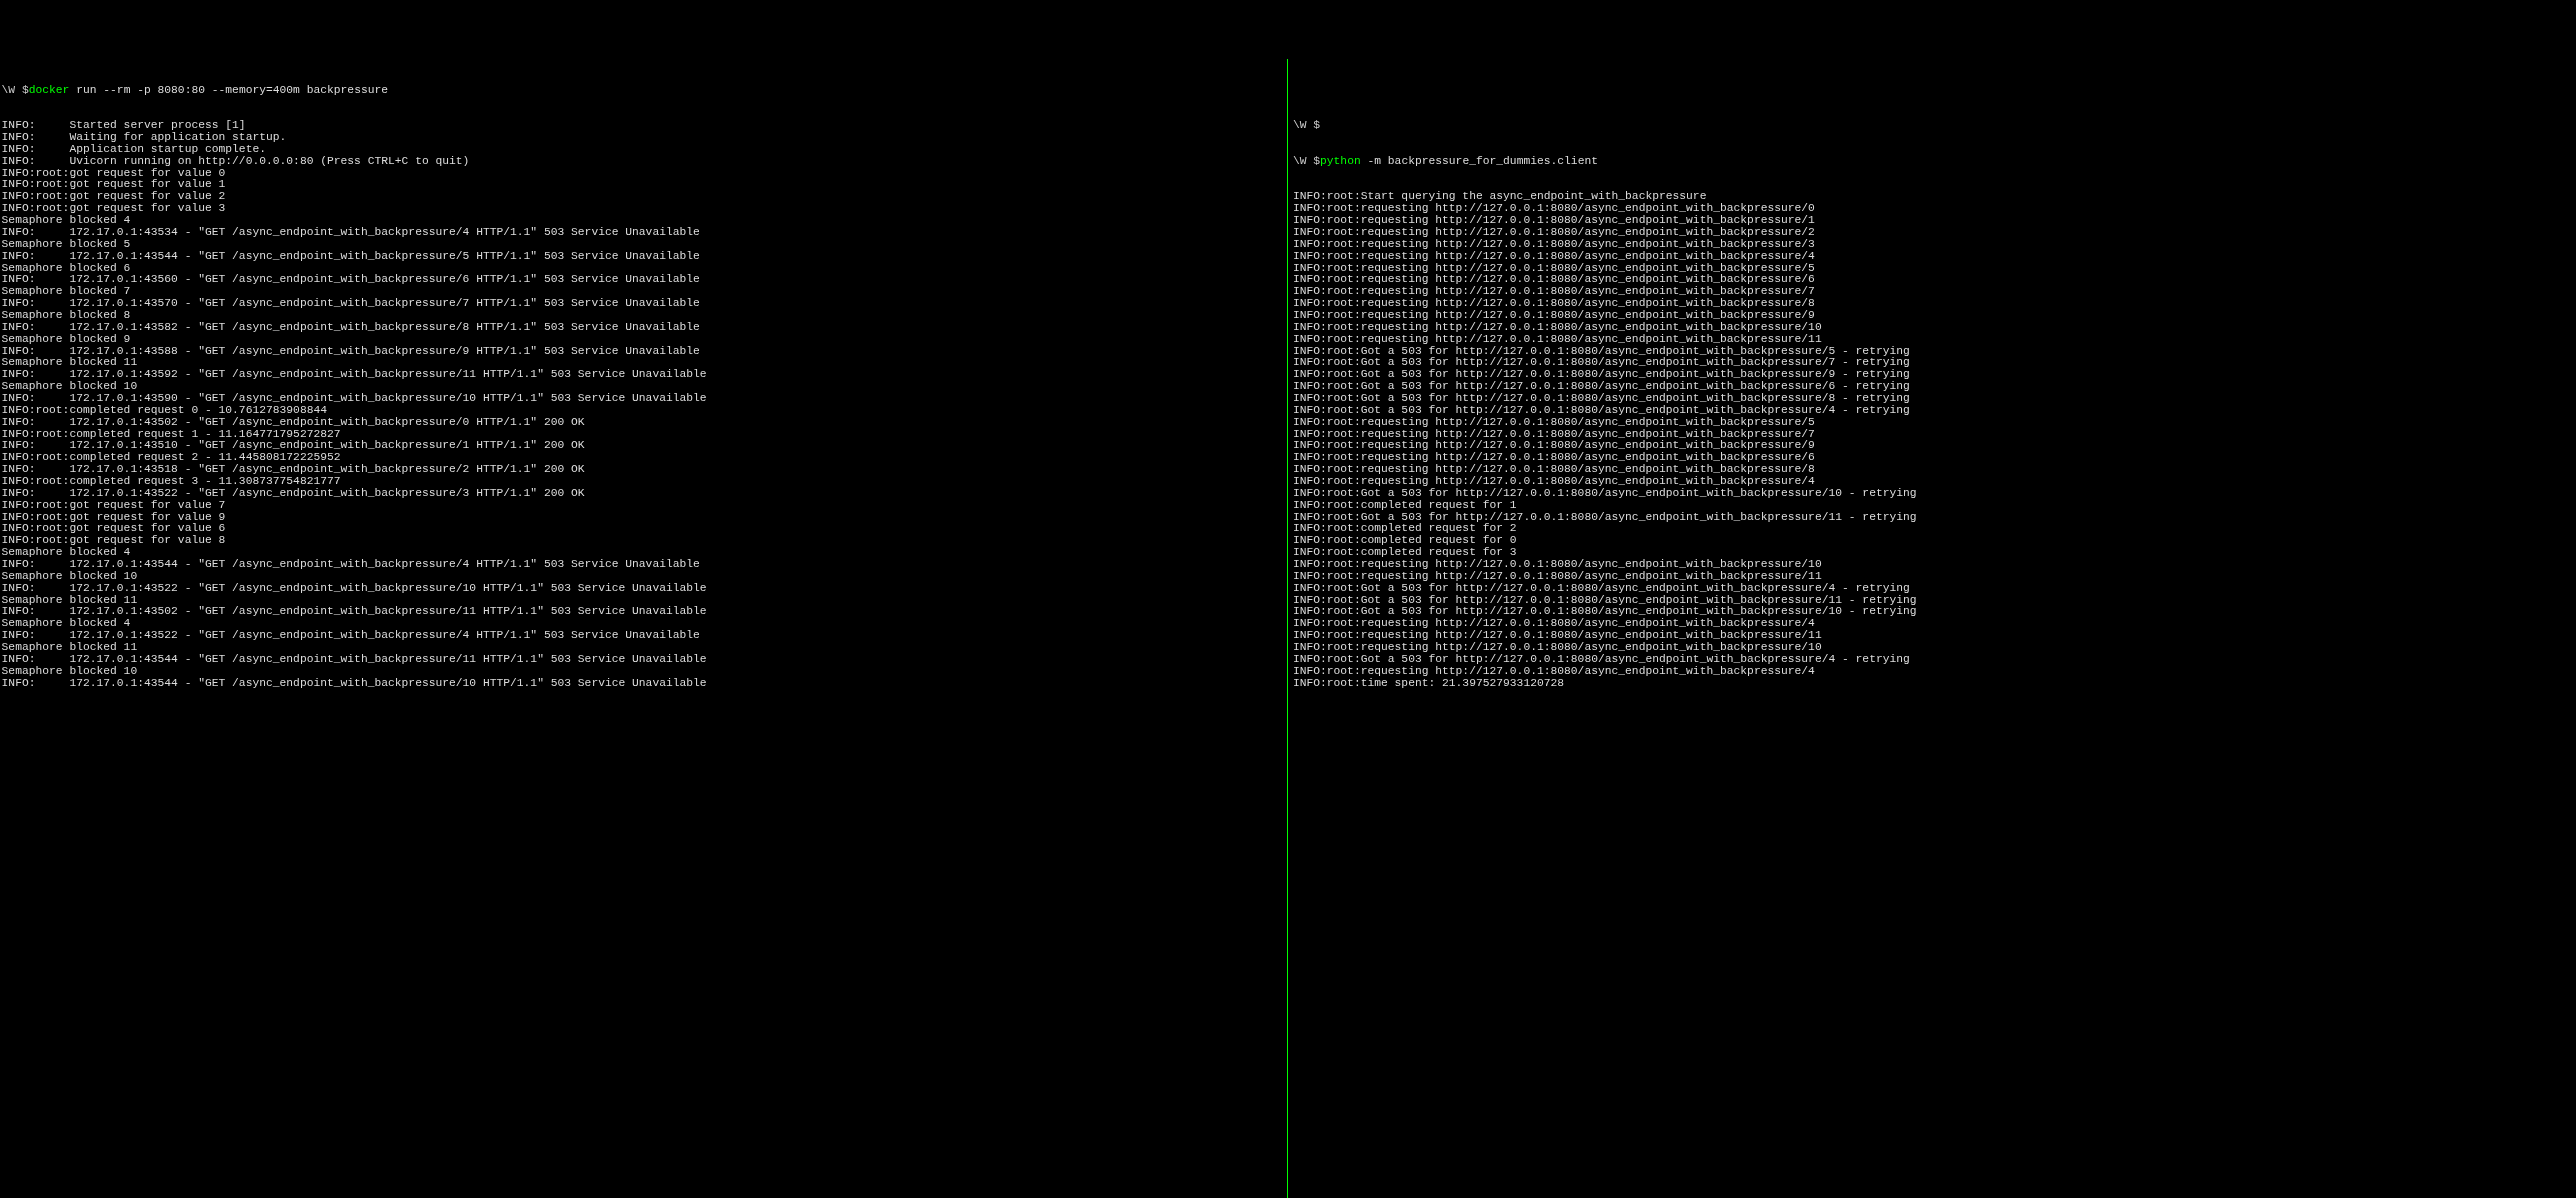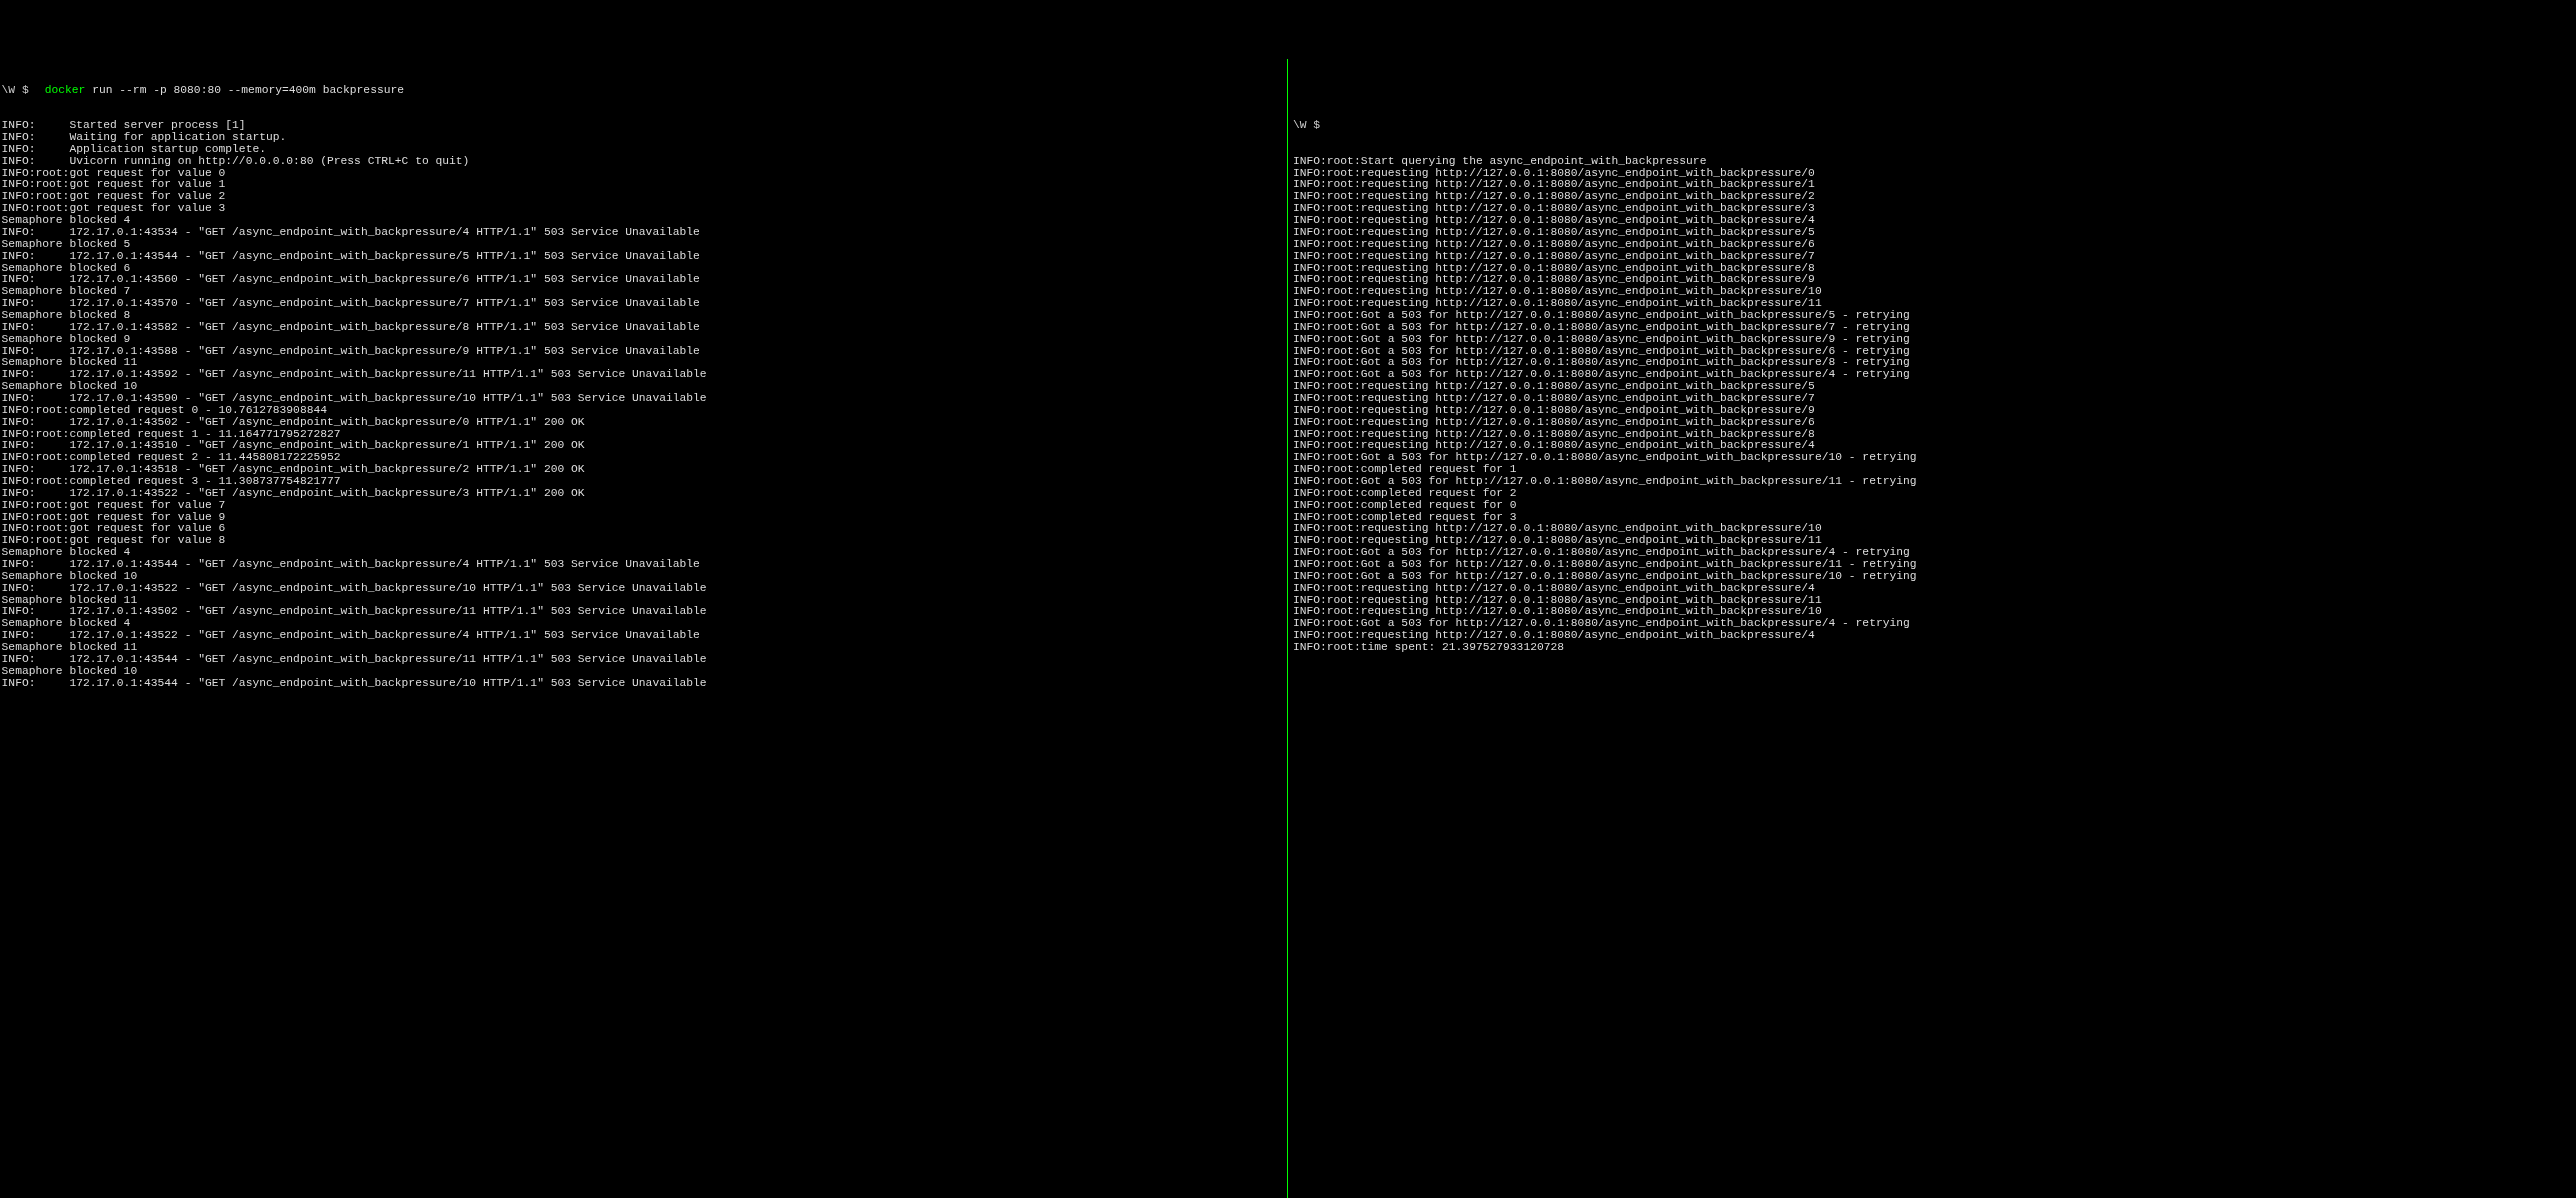--- a/index.html
+++ b/index.html
@@ -23,38 +23,39 @@
   .pane {
     flex: 1 1 50%;
     padding: 1.6px 3.2px 1.6px 1.6px;
     box-sizing: border-box;
     overflow: hidden;
     position: relative;
   }
   .left { border-right: 0.8px solid #0f0; }
   .right { padding-left: 4.9px; }
   .prompt { color: #ccc; }
-  .cmd { color: #0f0; margin-left: 16px; }
+  .cmd { color: #0f0; }
   .line { display: block; }
 </style>
 </head>
 <body>
 
 
 
 <div class="wrap">
 
   <div class="pane left">
     <span class="line"><span class="prompt">\W $</span><span class="cmd">docker</span><span> run --rm -p 8080:80 --memory=400m backpressure</span></span>
     <div id="left-lines"><span class="line">INFO:     Started server process [1]</span><span class="line">INFO:     Waiting for application startup.</span><span class="line">INFO:     Application startup complete.</span><span class="line">INFO:     Uvicorn running on http://0.0.0.0:80 (Press CTRL+C to quit)</span><span class="line">INFO:root:got request for value 0</span><span class="line">INFO:root:got request for value 1</span><span class="line">INFO:root:got request for value 2</span><span class="line">INFO:root:got request for value 3</span><span class="line">Semaphore blocked 4</span><span class="line">INFO:     172.17.0.1:43534 - "GET /async_endpoint_with_backpressure/4 HTTP/1.1" 503 Service Unavailable</span><span class="line">Semaphore blocked 5</span><span class="line">INFO:     172.17.0.1:43544 - "GET /async_endpoint_with_backpressure/5 HTTP/1.1" 503 Service Unavailable</span><span class="line">Semaphore blocked 6</span><span class="line">INFO:     172.17.0.1:43560 - "GET /async_endpoint_with_backpressure/6 HTTP/1.1" 503 Service Unavailable</span><span class="line">Semaphore blocked 7</span><span class="line">INFO:     172.17.0.1:43570 - "GET /async_endpoint_with_backpressure/7 HTTP/1.1" 503 Service Unavailable</span><span class="line">Semaphore blocked 8</span><span class="line">INFO:     172.17.0.1:43582 - "GET /async_endpoint_with_backpressure/8 HTTP/1.1" 503 Service Unavailable</span><span class="line">Semaphore blocked 9</span><span class="line">INFO:     172.17.0.1:43588 - "GET /async_endpoint_with_backpressure/9 HTTP/1.1" 503 Service Unavailable</span><span class="line">Semaphore blocked 11</span><span class="line">INFO:     172.17.0.1:43592 - "GET /async_endpoint_with_backpressure/11 HTTP/1.1" 503 Service Unavailable</span><span class="line">Semaphore blocked 10</span><span class="line">INFO:     172.17.0.1:43590 - "GET /async_endpoint_with_backpressure/10 HTTP/1.1" 503 Service Unavailable</span><span class="line">INFO:root:completed request 0 - 10.7612783908844</span><span class="line">INFO:     172.17.0.1:43502 - "GET /async_endpoint_with_backpressure/0 HTTP/1.1" 200 OK</span><span class="line">INFO:root:completed request 1 - 11.164771795272827</span><span class="line">INFO:     172.17.0.1:43510 - "GET /async_endpoint_with_backpressure/1 HTTP/1.1" 200 OK</span><span class="line">INFO:root:completed request 2 - 11.445808172225952</span><span class="line">INFO:     172.17.0.1:43518 - "GET /async_endpoint_with_backpressure/2 HTTP/1.1" 200 OK</span><span class="line">INFO:root:completed request 3 - 11.308737754821777</span><span class="line">INFO:     172.17.0.1:43522 - "GET /async_endpoint_with_backpressure/3 HTTP/1.1" 200 OK</span><span class="line">INFO:root:got request for value 7</span><span class="line">INFO:root:got request for value 9</span><span class="line">INFO:root:got request for value 6</span><span class="line">INFO:root:got request for value 8</span><span class="line">Semaphore blocked 4</span><span class="line">INFO:     172.17.0.1:43544 - "GET /async_endpoint_with_backpressure/4 HTTP/1.1" 503 Service Unavailable</span><span class="line">Semaphore blocked 10</span><span class="line">INFO:     172.17.0.1:43522 - "GET /async_endpoint_with_backpressure/10 HTTP/1.1" 503 Service Unavailable</span><span class="line">Semaphore blocked 11</span><span class="line">INFO:     172.17.0.1:43502 - "GET /async_endpoint_with_backpressure/11 HTTP/1.1" 503 Service Unavailable</span><span class="line">Semaphore blocked 4</span><span class="line">INFO:     172.17.0.1:43522 - "GET /async_endpoint_with_backpressure/4 HTTP/1.1" 503 Service Unavailable</span><span class="line">Semaphore blocked 11</span><span class="line">INFO:     172.17.0.1:43544 - "GET /async_endpoint_with_backpressure/11 HTTP/1.1" 503 Service Unavailable</span><span class="line">Semaphore blocked 10</span><span class="line">INFO:     172.17.0.1:43544 - "GET /async_endpoint_with_backpressure/10 HTTP/1.1" 503 Service Unavailable</span></div>
   </div>
 
   <div class="pane right">
     <span class="line"> </span>
     <span class="line"><span class="prompt">\W $</span></span>
+    <span class="line"><span class="prompt">\W $</span><span class="cmd">python</span><span> -m backpressure_for_dummies.client</span></span>
     <div id="right-lines"><span class="line">INFO:root:Start querying the async_endpoint_with_backpressure</span><span class="line">INFO:root:requesting http://127.0.0.1:8080/async_endpoint_with_backpressure/0</span><span class="line">INFO:root:requesting http://127.0.0.1:8080/async_endpoint_with_backpressure/1</span><span class="line">INFO:root:requesting http://127.0.0.1:8080/async_endpoint_with_backpressure/2</span><span class="line">INFO:root:requesting http://127.0.0.1:8080/async_endpoint_with_backpressure/3</span><span class="line">INFO:root:requesting http://127.0.0.1:8080/async_endpoint_with_backpressure/4</span><span class="line">INFO:root:requesting http://127.0.0.1:8080/async_endpoint_with_backpressure/5</span><span class="line">INFO:root:requesting http://127.0.0.1:8080/async_endpoint_with_backpressure/6</span><span class="line">INFO:root:requesting http://127.0.0.1:8080/async_endpoint_with_backpressure/7</span><span class="line">INFO:root:requesting http://127.0.0.1:8080/async_endpoint_with_backpressure/8</span><span class="line">INFO:root:requesting http://127.0.0.1:8080/async_endpoint_with_backpressure/9</span><span class="line">INFO:root:requesting http://127.0.0.1:8080/async_endpoint_with_backpressure/10</span><span class="line">INFO:root:requesting http://127.0.0.1:8080/async_endpoint_with_backpressure/11</span><span class="line">INFO:root:Got a 503 for http://127.0.0.1:8080/async_endpoint_with_backpressure/5 - retrying</span><span class="line">INFO:root:Got a 503 for http://127.0.0.1:8080/async_endpoint_with_backpressure/7 - retrying</span><span class="line">INFO:root:Got a 503 for http://127.0.0.1:8080/async_endpoint_with_backpressure/9 - retrying</span><span class="line">INFO:root:Got a 503 for http://127.0.0.1:8080/async_endpoint_with_backpressure/6 - retrying</span><span class="line">INFO:root:Got a 503 for http://127.0.0.1:8080/async_endpoint_with_backpressure/8 - retrying</span><span class="line">INFO:root:Got a 503 for http://127.0.0.1:8080/async_endpoint_with_backpressure/4 - retrying</span><span class="line">INFO:root:requesting http://127.0.0.1:8080/async_endpoint_with_backpressure/5</span><span class="line">INFO:root:requesting http://127.0.0.1:8080/async_endpoint_with_backpressure/7</span><span class="line">INFO:root:requesting http://127.0.0.1:8080/async_endpoint_with_backpressure/9</span><span class="line">INFO:root:requesting http://127.0.0.1:8080/async_endpoint_with_backpressure/6</span><span class="line">INFO:root:requesting http://127.0.0.1:8080/async_endpoint_with_backpressure/8</span><span class="line">INFO:root:requesting http://127.0.0.1:8080/async_endpoint_with_backpressure/4</span><span class="line">INFO:root:Got a 503 for http://127.0.0.1:8080/async_endpoint_with_backpressure/10 - retrying</span><span class="line">INFO:root:completed request for 1</span><span class="line">INFO:root:Got a 503 for http://127.0.0.1:8080/async_endpoint_with_backpressure/11 - retrying</span><span class="line">INFO:root:completed request for 2</span><span class="line">INFO:root:completed request for 0</span><span class="line">INFO:root:completed request for 3</span><span class="line">INFO:root:requesting http://127.0.0.1:8080/async_endpoint_with_backpressure/10</span><span class="line">INFO:root:requesting http://127.0.0.1:8080/async_endpoint_with_backpressure/11</span><span class="line">INFO:root:Got a 503 for http://127.0.0.1:8080/async_endpoint_with_backpressure/4 - retrying</span><span class="line">INFO:root:Got a 503 for http://127.0.0.1:8080/async_endpoint_with_backpressure/11 - retrying</span><span class="line">INFO:root:Got a 503 for http://127.0.0.1:8080/async_endpoint_with_backpressure/10 - retrying</span><span class="line">INFO:root:requesting http://127.0.0.1:8080/async_endpoint_with_backpressure/4</span><span class="line">INFO:root:requesting http://127.0.0.1:8080/async_endpoint_with_backpressure/11</span><span class="line">INFO:root:requesting http://127.0.0.1:8080/async_endpoint_with_backpressure/10</span><span class="line">INFO:root:Got a 503 for http://127.0.0.1:8080/async_endpoint_with_backpressure/4 - retrying</span><span class="line">INFO:root:requesting http://127.0.0.1:8080/async_endpoint_with_backpressure/4</span><span class="line">INFO:root:time spent: 21.397527933120728</span></div>
   </div>
 
 </div>
 
 
 
 
 
 </body></html>

